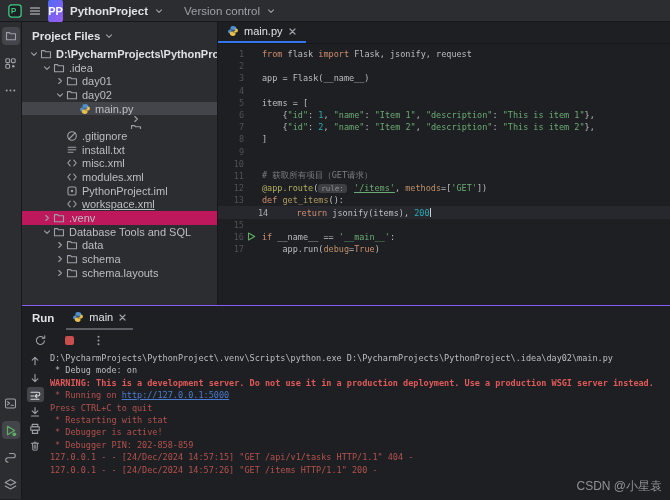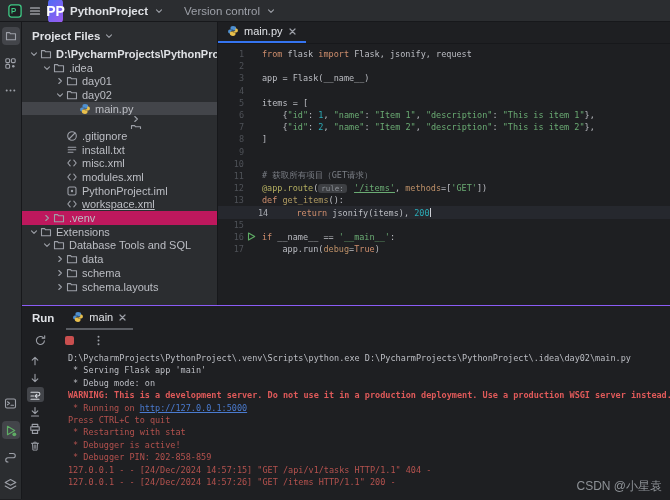--- a/index.html
+++ b/index.html
@@ -6,21 +6,21 @@
   html,body { width:670px; height:500px; }
   body {
     background:#1E1F22; color:#BCBEC4; overflow:hidden; position:relative;
     font-family:"Liberation Sans", sans-serif;
   }
   
   .titlebar { height:22px; background:#2B2D30; border-bottom:1px solid #17181B;
     display:flex; align-items:center; gap:7px; padding:0 8px; }
   .tb-badge { width:15px; height:24px; border-radius:4px; flex:none;
     background:linear-gradient(135deg,#4D6BF5,#9D5CF0); color:#fff;
-    font-size:14px; font-weight:bold; display:flex; align-items:center; justify-content:center; }
+    font-size:11px; font-weight:bold; display:flex; align-items:center; justify-content:center; }
   .tb-name { color:#DFE1E5; font-size:11.5px; font-weight:600; }
   .tb-vc { color:#9DA0A8; font-size:11.5px; margin-left:14px; }
   .icn { display:inline-flex; align-items:center; justify-content:center; }
   
   .main { display:flex; height:477px; }
   .toolstrip { width:22px; background:#2B2D30; border-right:1px solid #17181B;
     display:flex; flex-direction:column; justify-content:space-between; align-items:center; padding:5px 0 6px; }
   .ts-group { display:flex; flex-direction:column; gap:9px; align-items:center; }
   .ts-btn { width:18px; height:18px; border-radius:4px; display:flex; align-items:center; justify-content:center; }
   .ts-btn.sel { background:#43454A; }
@@ -61,21 +61,21 @@
   .c-par { color:#BE9068; }
   .c-hint{ background:#3D3F43; color:#8C9096; border-radius:3px; padding:0 3px; font-size:7.5px; margin-right:2px; }
   .caret { display:inline-block; width:1px; height:9px; background:#CED0D6; vertical-align:-1px; }
   
   .runpanel { flex:1; background:#1E1F22; border-top:1px solid #8b5cf6; display:flex; flex-direction:column; min-height:0;justify-content:center; }
   .rp-tabs { height:24px; display:flex; align-items:stretch; padding-left:10px; gap:12px; }
   .rp-title { font-weight:700; font-size:11.5px; color:#DFE1E5; display:flex; align-items:center; }
   .rp-tab { display:flex; align-items:center; gap:5px; padding:0 6px;
     border-bottom:2px solid #5A5D63; font-size:11px; color:#DFE1E5; }
   .rp-toolbar { height:20px; display:flex; align-items:center; gap:11px; padding-left:9px; }
-  .rp-console { flex:1; display:flex; min-height:0;gap:18px; }
+  .rp-console { flex:1; display:flex; min-height:0; }
   .con-gutter { width:26px; flex:none; display:flex; flex-direction:column; align-items:center; gap:2px; padding-top:3px; }
   .gut-btn { width:17px; height:15px; display:flex; align-items:center; justify-content:center; border-radius:3px; }
   .gut-btn.sel { background:#43454A; }
   .con-text { flex:1; font-family:"DejaVu Sans Mono", monospace; font-size:8.5px; padding:3px 0 0 2px; overflow:hidden; }
   .conline { height:12.4px; white-space:pre; }
   .c-out  { color:#BCBEC4; }
   .c-err  { color:#B5524E; }
   .c-errb { color:#E05A5A; font-weight:bold; }
   .c-link { color:#4A7BD0; text-decoration:underline; }
   .watermark { position:absolute; right:8px; bottom:5px; color:#8E9297; font-size:12px; }
@@ -324,33 +324,20 @@
                   <path d="M2.8 1.5l2.6 2.5-2.6 2.5" stroke="#9DA0A8" stroke-width="1.1" fill="none" stroke-linecap="round" stroke-linejoin="round"></path>
                 </svg>
               </span>
               <span class="ticon">
                 <svg width="12" height="12" viewBox="0 0 12 12">
                   <path d="M1.5 9.8V2.6h3.1l1 1.2h4.9v6z" stroke="#9DA0A8" stroke-width="1.1" fill="none" stroke-linecap="round" stroke-linejoin="round"></path>
                 </svg>
               </span>
               <span class="tlabel">.venv</span>
             </div>
-            <div class="tree-row" style="padding-left: 6px;">
-              <span class="chev">
-                <svg width="8" height="8" viewBox="0 0 8 8">
-                  <path d="M1.5 2.8l2.5 2.6 2.5-2.6" stroke="#9DA0A8" stroke-width="1.1" fill="none" stroke-linecap="round" stroke-linejoin="round"></path>
-                </svg>
-              </span>
-              <span class="ticon">
-                <svg width="12" height="12" viewBox="0 0 12 12">
-                  <path d="M1.5 9.8V2.6h3.1l1 1.2h4.9v6z" stroke="#9DA0A8" stroke-width="1.1" fill="none" stroke-linecap="round" stroke-linejoin="round"></path>
-                </svg>
-              </span>
-              <span class="tlabel">Extensions</span>
-            </div>
             <div class="tree-row" style="padding-left: 19px;">
               <span class="chev">
                 <svg width="8" height="8" viewBox="0 0 8 8">
                   <path d="M1.5 2.8l2.5 2.6 2.5-2.6" stroke="#9DA0A8" stroke-width="1.1" fill="none" stroke-linecap="round" stroke-linejoin="round"></path>
                 </svg>
               </span>
               <span class="ticon">
                 <svg width="12" height="12" viewBox="0 0 12 12">
                   <path d="M1.5 9.8V2.6h3.1l1 1.2h4.9v6z" stroke="#9DA0A8" stroke-width="1.1" fill="none" stroke-linecap="round" stroke-linejoin="round"></path>
                 </svg>
@@ -526,21 +513,20 @@
             <div class="gut-btn">
               <span class="icn">
                 <svg width="12" height="12" viewBox="0 0 12 12">
                   <path d="M2.4 3.3h7.2M4.8 3.3V2.2h2.4v1.1M3.4 3.3l.5 6.8h4.2l.5-6.8M5.2 5v3.4M6.8 5v3.4" stroke="#9DA0A8" stroke-width="0.9" fill="none" stroke-linecap="round" stroke-linejoin="round"></path>
                 </svg>
               </span>
             </div>
           </div>
         <div class="con-text">
             <div class="conline"><span class="c-out">D:\PycharmProjects\PythonProject\.venv\Scripts\python.exe D:\PycharmProjects\PythonProject\.idea\day02\main.py</span></div>
-            <div class="conline"><span class="c-out"> * Serving Flask app 'main'</span></div>
             <div class="conline"><span class="c-out"> * Debug mode: on</span></div>
             <div class="conline"><span class="c-errb">WARNING: This is a development server. Do not use it in a production deployment. Use a production WSGI server instead.</span></div>
             <div class="conline"><span class="c-err"> * Running on </span><span class="c-link">http://127.0.0.1:5000</span></div>
             <div class="conline"><span class="c-err">Press CTRL+C to quit</span></div>
             <div class="conline"><span class="c-err"> * Restarting with stat</span></div>
             <div class="conline"><span class="c-err"> * Debugger is active!</span></div>
             <div class="conline"><span class="c-err"> * Debugger PIN: 202-858-859</span></div>
             <div class="conline"><span class="c-err">127.0.0.1 - - [24/Dec/2024 14:57:15] "GET /api/v1/tasks HTTP/1.1" 404 -</span></div>
             <div class="conline"><span class="c-err">127.0.0.1 - - [24/Dec/2024 14:57:26] "GET /items HTTP/1.1" 200 -</span></div>
           </div>

